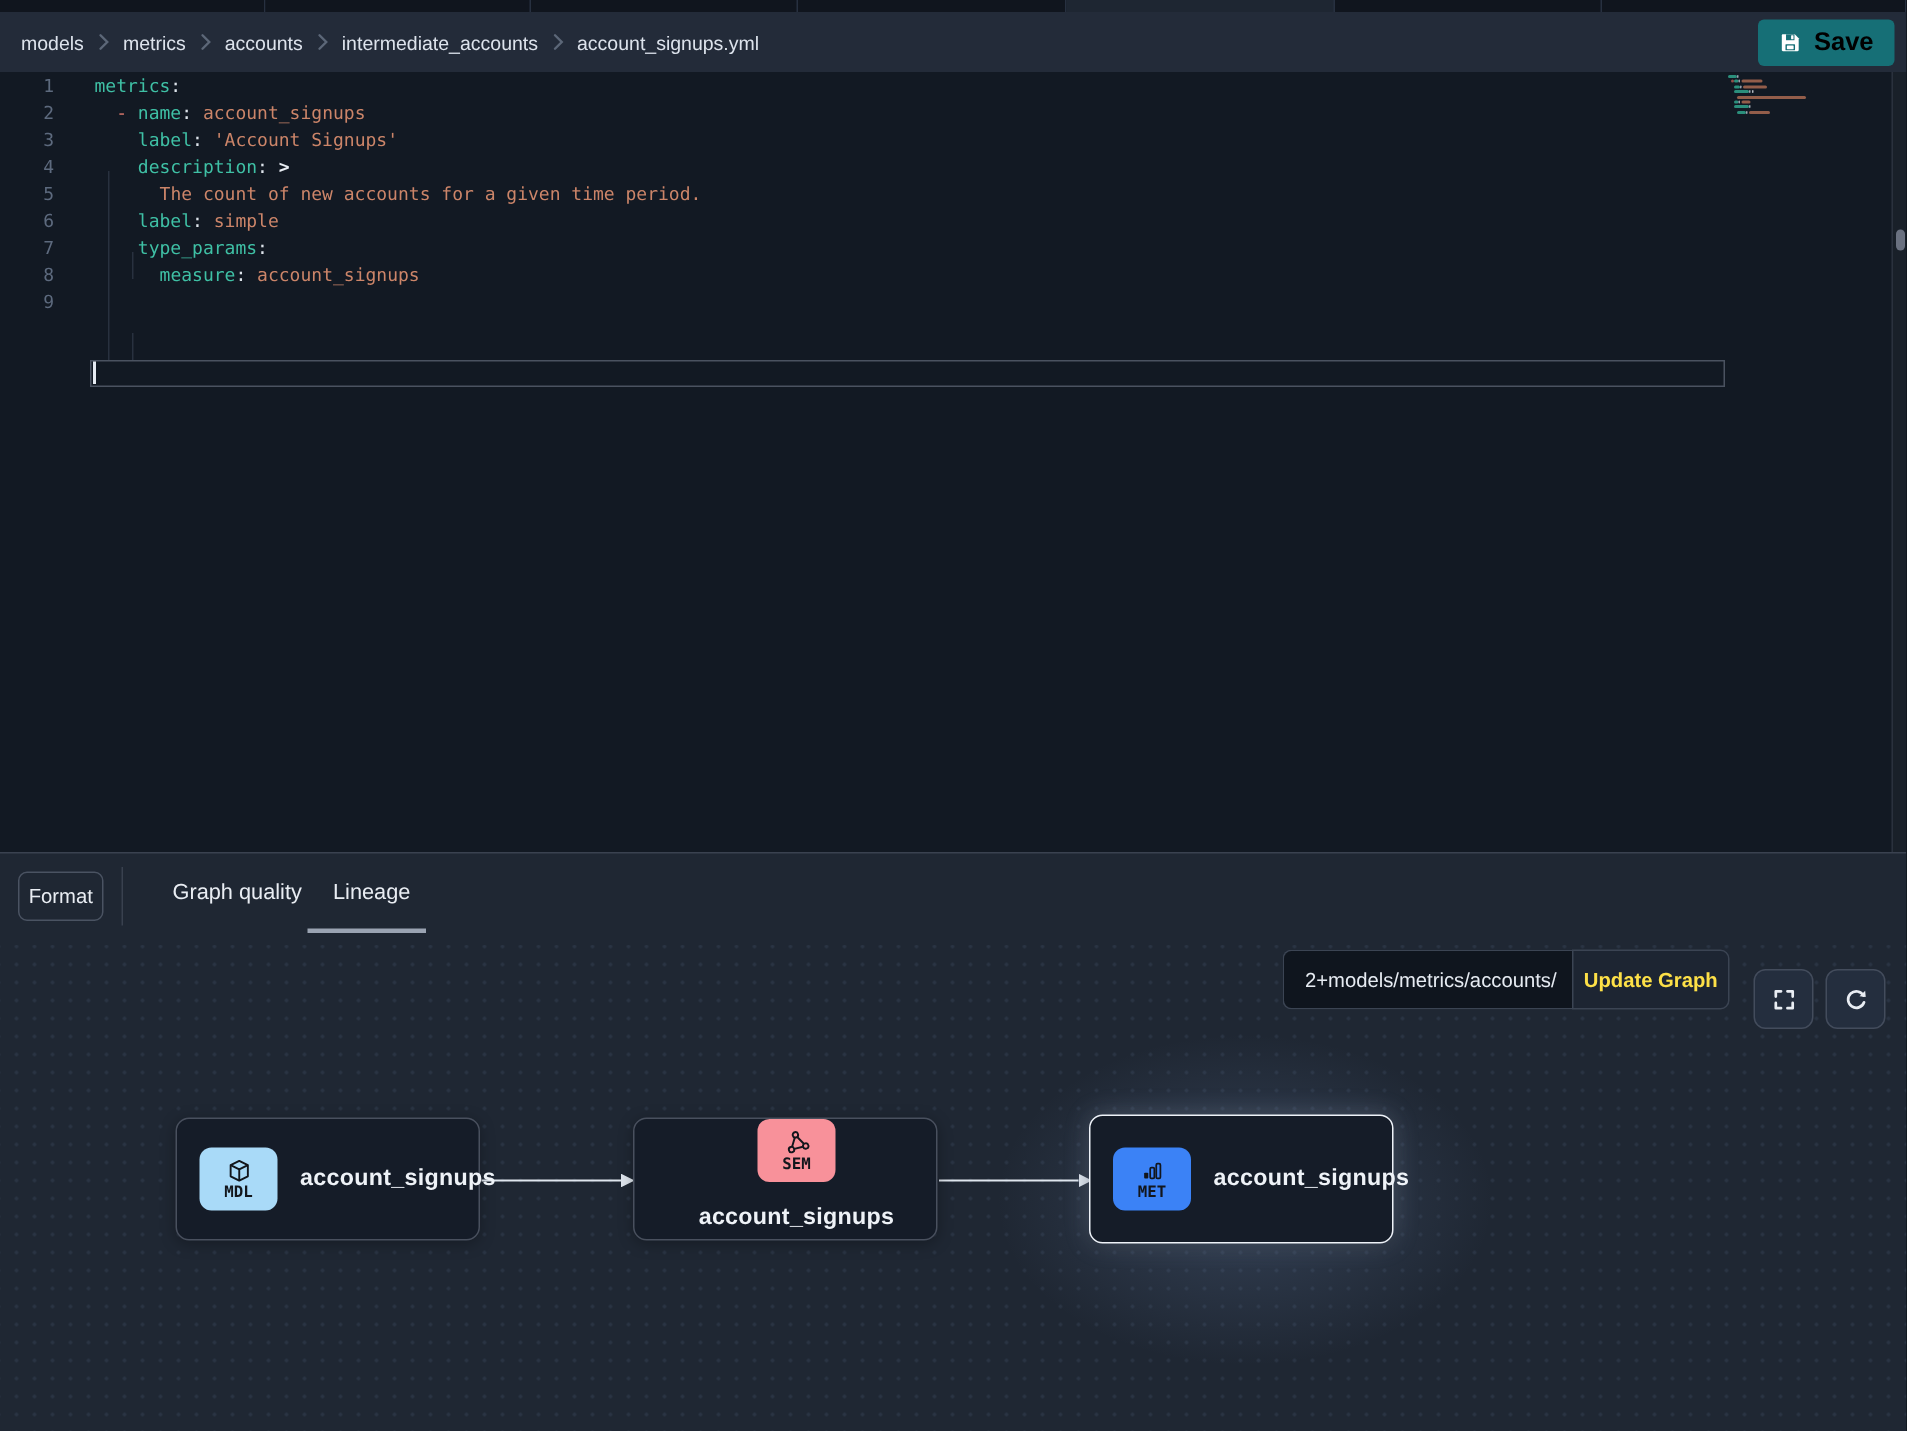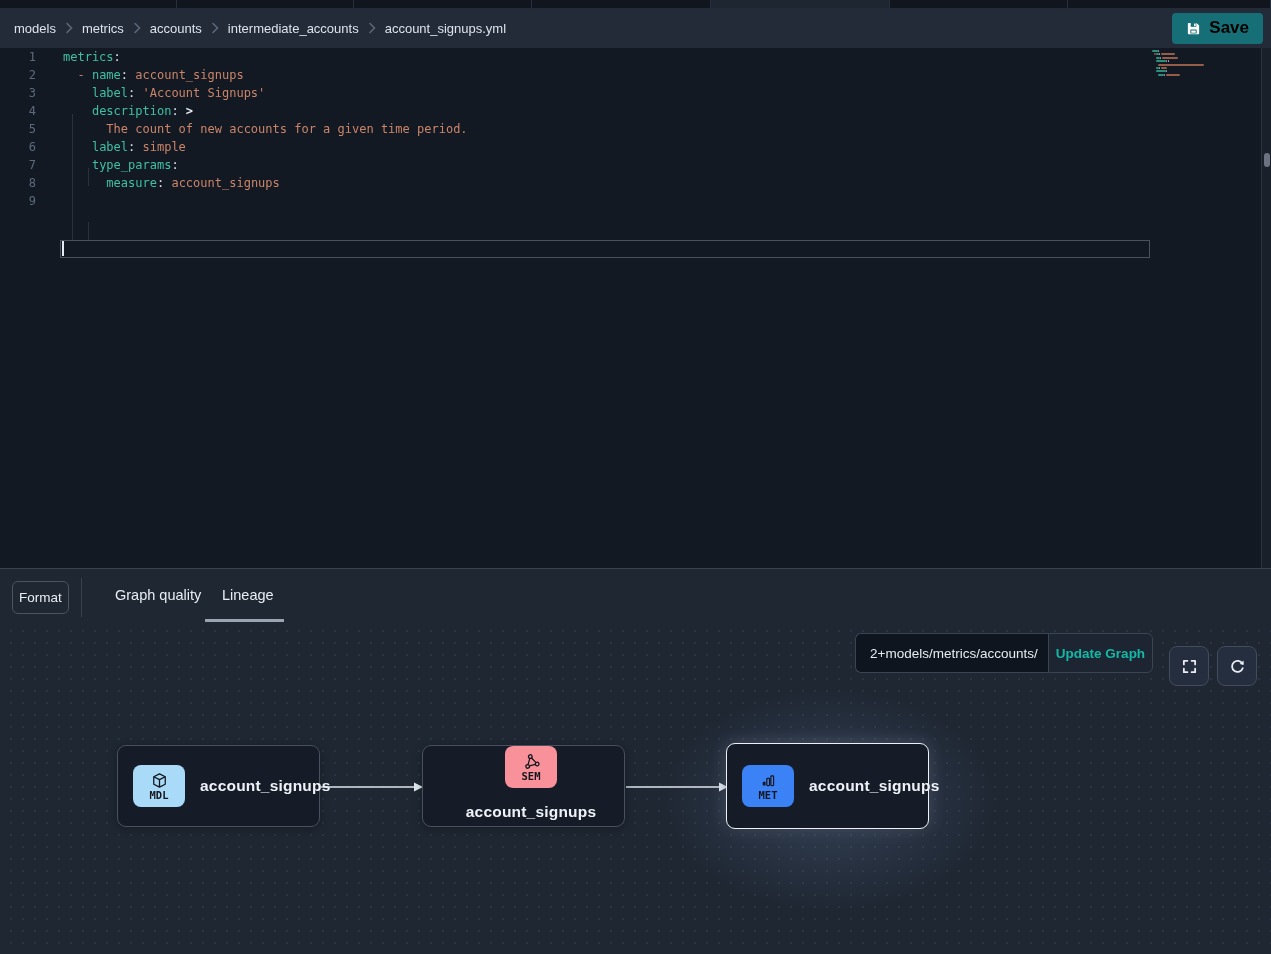--- a/index.html
+++ b/index.html
@@ -50,21 +50,21 @@
 
   
   .graph{position:absolute;top:61px;left:0;width:1271px;height:324px;
          background-image:radial-gradient(circle,#2a3444 1px,transparent 1.3px);
          background-size:12px 12px;background-position:5px 7px;}
   .fgroup{position:absolute;left:855px;top:3px;height:40px;display:flex;z-index:3;}
   .finput{width:178px;height:38px;background:#0f151e;border:1px solid #3b4453;border-right:none;
           border-radius:6px 0 0 6px;color:#e6ebf2;font-size:13.5px;padding:0 0 0 14px;outline:none;
           font-family:"Liberation Sans",sans-serif;}
   .updbtn{width:105px;height:40px;background:#1d2532;border:1px solid #3b4453;border-radius:0 6px 6px 0;
-          color:#14b8a6;font-size:13.5px;font-weight:600;cursor:pointer;font-family:"Liberation Sans",sans-serif;}
+          color:#fde047;font-size:13.5px;font-weight:600;cursor:pointer;font-family:"Liberation Sans",sans-serif;}
   .iconbtn{position:absolute;top:16px;width:38px;height:38px;background:#242e3e;border:1px solid #434c5c;
            border-radius:8px;display:flex;align-items:center;justify-content:center;cursor:pointer;z-index:3;}
   .edges{position:absolute;left:0;top:0;width:1271px;height:324px;pointer-events:none;z-index:1;}
   .glow{position:absolute;left:650px;top:50px;width:360px;height:240px;z-index:0;
         background:radial-gradient(ellipse at center,rgba(125,155,205,.22),transparent 65%);}
   .node{position:absolute;top:115px;width:203px;height:82px;background:#151c28;border:1px solid #49505e;
         border-radius:9px;display:flex;align-items:center;gap:15px;padding-left:15px;box-sizing:border-box;
         cursor:pointer;box-shadow:0 2px 10px rgba(0,0,0,.28);z-index:2;}
   .node.selected{top:113px;height:86px;border:1.5px solid #eef2f8;
         box-shadow:0 0 16px rgba(175,195,225,.28),0 2px 10px rgba(0,0,0,.3);}

